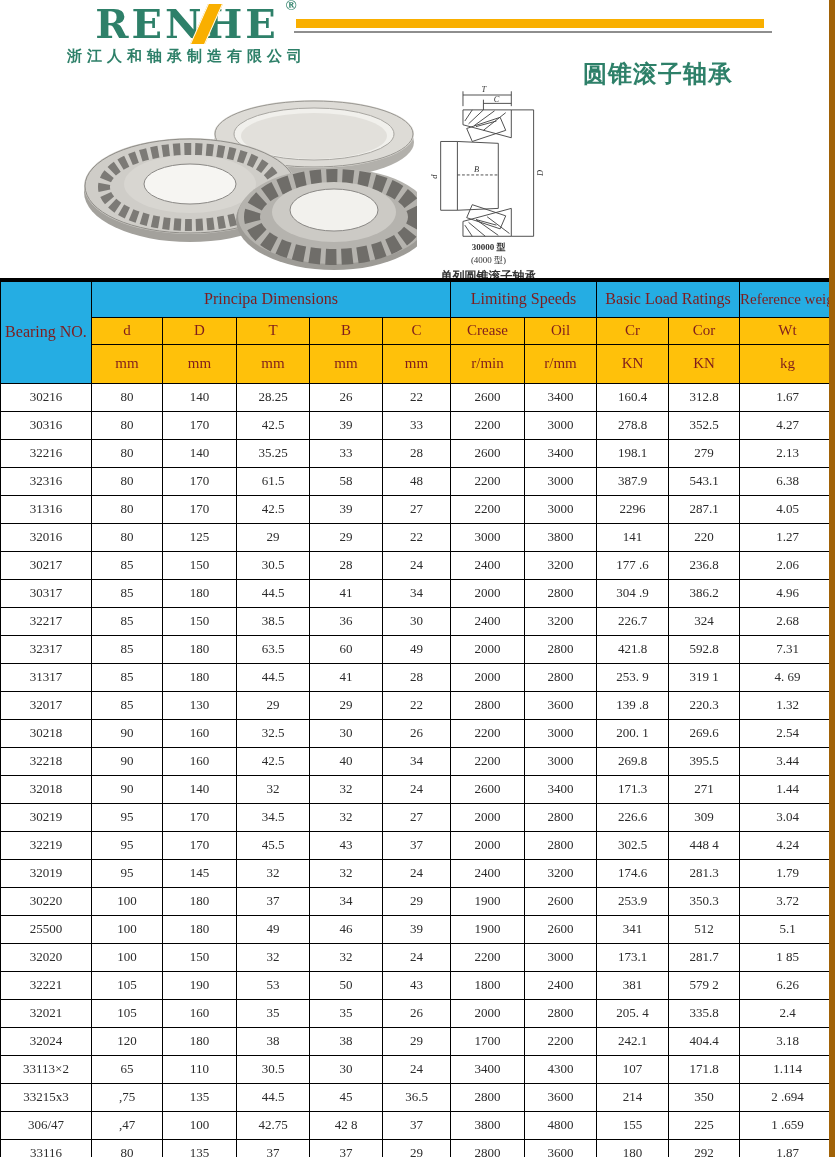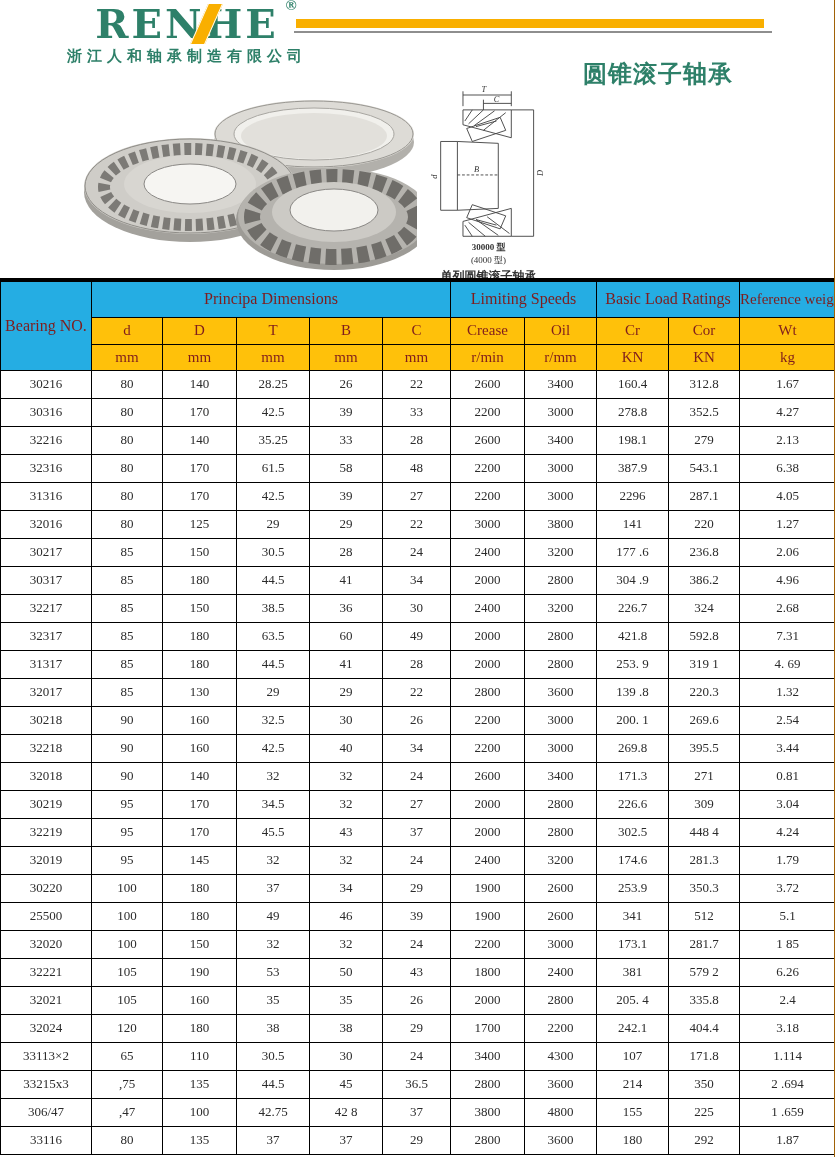--- a/index.html
+++ b/index.html
@@ -1,17 +1,17 @@
 <!DOCTYPE html>
 <html style="--brand-green: #2E8069; --accent-yellow: #F9AF00; --table-header-blue: #25ADE3; --table-header-yellow: #FFC10A;"><head>
 <meta charset="utf-8">
 <style>
   html,body{margin:0;padding:0;background:#fff;}
   .page{position:relative;width:835px;height:1157px;background:#fff;overflow:hidden;
-        font-family:"Liberation Serif",serif;border-right:1px solid #a16207;box-sizing:border-box;}
+        font-family:"Liberation Serif",serif;border-right:6px solid #a16207;box-sizing:border-box;}
 
   
   .brand{position:absolute;left:62px;top:4px;width:250px;text-align:center;}
   .brand-line{position:relative;display:inline-block;line-height:1;}
   .brand-text{font-family:"DejaVu Serif",serif;font-weight:bold;font-size:40px;
               letter-spacing:3px;color:var(--brand-green,#2E8069);}
   .brand-slash{position:absolute;left:104px;top:0px;width:13px;height:40px;
                background:var(--accent-yellow,#F9AF00);transform:skewX(-24deg);
                border-left:1px solid #fff;border-right:1px solid #fff;}
   .brand-reg{position:absolute;right:-18px;top:-6px;font-size:15px;font-weight:bold;
@@ -39,21 +39,21 @@
   
   table.spec{position:absolute;left:0;top:278px;width:835px;border-collapse:collapse;
              table-layout:fixed;border-top:4px solid #000;}
   table.spec th,table.spec td{border:1px solid #000;text-align:center;vertical-align:middle;
              padding:0;overflow:hidden;white-space:nowrap;}
   table.spec thead th{font-weight:normal;color:#7f1d1d;}
   th.blue{background:var(--table-header-blue,#25ADE3);font-size:16px;}
   th.refw{font-size:15px;line-height:1.15;white-space:normal;}
   tr.r1{height:37px;}
   tr.r2{height:27px;}
-  tr.r3{height:26px;}
+  tr.r3{height:39px;}
   tr.r2 th,tr.r3 th{background:var(--table-header-yellow,#FFC10A);font-size:15px;font-weight:bold;}
   tbody tr{height:28px;}
   tbody td{font-size:13px;color:#2b2b2b;background:#fff;}
 </style>
 </head>
 <body>
 
 <div class="page">
 
   <div class="brand">
@@ -388,21 +388,21 @@
           <td>32018</td>
           <td>90</td>
           <td>140</td>
           <td>32</td>
           <td>32</td>
           <td>24</td>
           <td>2600</td>
           <td>3400</td>
           <td>171.3</td>
           <td>271</td>
-          <td>0.81</td>
+          <td>1.44</td>
         </tr>
         <tr>
           <td>30219</td>
           <td>95</td>
           <td>170</td>
           <td>34.5</td>
           <td>32</td>
           <td>27</td>
           <td>2000</td>
           <td>2800</td>

